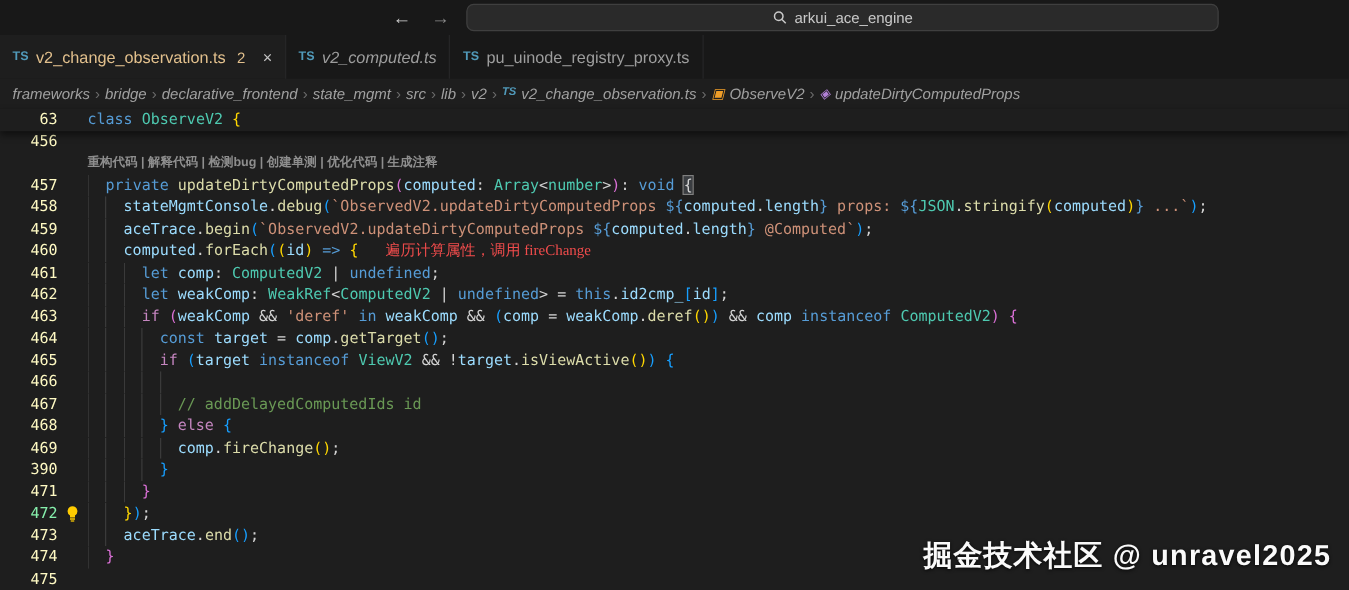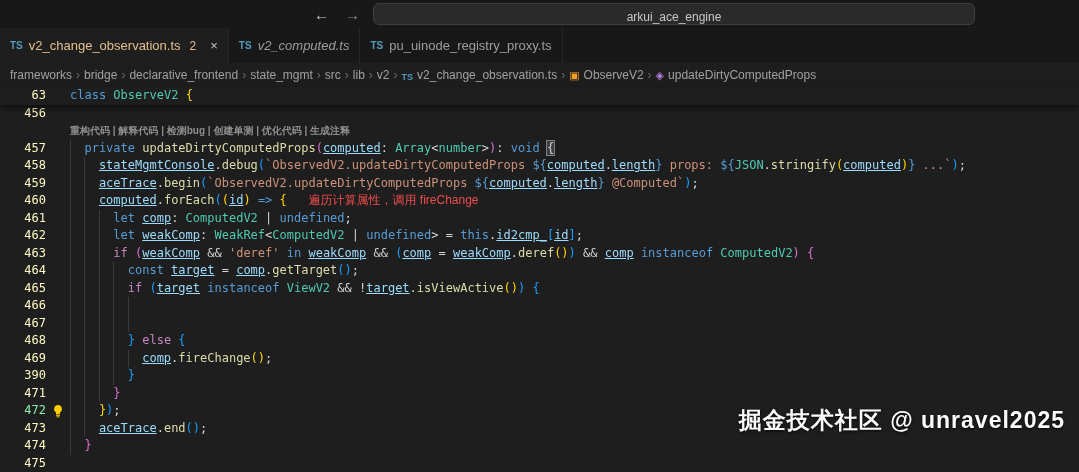--- a/index.html
+++ b/index.html
@@ -11,67 +11,67 @@
   }
   
   .titlebar { height:28px; background:#181818; position:relative; }
   .nav { position:absolute; left:314px; top:0; height:28px; display:flex; align-items:center; gap:16px; }
   .nav .arrow { font-size:15px; color:#cfcfcf; cursor:pointer; }
   .nav .arrow.fwd { color:#8a8a8a; }
   .cmdcenter {
     position:absolute; left:373px; top:3px; width:602px; height:22px;
     background:#2a2a2a; border:1px solid #3f3f3f; border-radius:6px;
     display:flex; align-items:center; justify-content:center; gap:6px;
-    color:#c9c9c9; font-size:12px; cursor:pointer;flex-direction:column;
+    color:#c9c9c9; font-size:12px; cursor:pointer;
   }
   
   .tabbar { height:35px; background:#181818; display:flex; align-items:stretch; }
   .tab { display:flex; align-items:center; gap:6px; padding:0 10px; border-right:1px solid #252526;
          font-size:13px; color:#9d9d9d; cursor:pointer; white-space:nowrap; }
   .tab.active { background:#1e1e1e; color:#e2c08d; }
   .tab.preview .label { font-style:italic; }
   .ts { color:#519aba; font-weight:bold; font-size:10px; font-style:normal; }
   .badge { color:#e2c08d; margin-left:3px; font-size:12px; }
   .close { margin-left:8px; color:#c5c5c5; font-size:13px; }
   
   .crumbs { height:24px; background:#1e1e1e; display:flex; align-items:center; padding-left:10px;
             font-size:12px; color:#a0a0a0; overflow:hidden; white-space:nowrap; }
-  .crumb { display:inline-flex; align-items:flex-end; gap:4px; cursor:pointer; }
+  .crumb { display:inline-flex; align-items:flex-start; gap:4px; cursor:pointer;font-style:italic; }
   .sep { color:#6a6a6a; margin:0 4px; }
   .ci-ts { color:#519aba; font-weight:bold; font-size:9px; }
   .ci-class { color:#ee9d28; font-size:11px; }
   .ci-method { color:#b180d7; font-size:11px; }
   
   .editor { position:relative; font-family:"DejaVu Sans Mono","Liberation Mono",monospace; font-size:12px; }
   .row { display:flex; height:17.5px; line-height:17.5px; white-space:pre; }
   .gut { width:46px; text-align:right; color:#fef9c3; flex:none; }
   .row.current .gut { color:#86efac; }
   .glyph { width:24px; flex:none; display:flex; align-items:center; justify-content:center; }
   .code { flex:1; overflow:hidden; }
   .lens { color:#8e8e8e; font-size:10px; font-family:"Liberation Sans",sans-serif; line-height:17.5px;font-weight:bold; }
   .ind { display:inline-block; width:2ch; box-shadow:inset 1px 0 0 #3a3a3a; }
   .sticky { position:relative; z-index:2; background:#1e1e1e; box-shadow:0 3px 6px rgba(0,0,0,.5); }
   
   .tk-kw { color:#569cd6; }
   .tk-ctl { color:#c586c0; }
   .tk-fn { color:#dcdcaa; }
   .tk-ty { color:#4ec9b0; }
-  .tk-vr { color:#9cdcfe;text-decoration:underline; }
+  .tk-vr { color:#9cdcfe; }
   .tk-st { color:#ce9178; }
   .tk-pt { color:#569cd6; }
   .tk-cm { color:#6a9955; }
   .tk-df { color:#d4d4d4; }
   .tk-b1 { color:#ffd700; }
   .tk-b2 { color:#da70d6; }
   .tk-b3 { color:#179fff; }
-  .tk-an { color:#f14c4c; font-family:Liberation Sans, sans-serif; }
+  .tk-an { color:#f14c4c; font-family:Liberation Serif, serif; }
   .tk-bm { color:#d4d4d4; background:#3a3d41; outline:1px solid #7f7f7f; }
   
   .watermark {
-    position:absolute; right:14px; top:405px; z-index:5;
+    position:absolute; right:14px; top:429px; z-index:5;
     font-size:23px; font-weight:600; color:#fafafa; letter-spacing:1px;
     text-shadow:0 1px 3px rgba(0,0,0,.85);
     font-family:"Liberation Sans",sans-serif;
   }
 </style>
 </head>
 <body>
 
 <div class="titlebar">
   <div class="nav">
@@ -159,21 +159,21 @@
       <div class="row"><span class="gut">457</span><span class="glyph"></span><span class="code"><span class="ind">  </span><span class="tk-kw">private</span><span class="tk-df"> </span><span class="tk-fn">updateDirtyComputedProps</span><span class="tk-b2">(</span><span class="tk-vr">computed</span><span class="tk-df">: </span><span class="tk-ty">Array</span><span class="tk-df">&lt;</span><span class="tk-ty">number</span><span class="tk-df">&gt;</span><span class="tk-b2">)</span><span class="tk-df">: </span><span class="tk-kw">void</span><span class="tk-df"> </span><span class="tk-bm">{</span></span></div>
       <div class="row"><span class="gut">458</span><span class="glyph"></span><span class="code"><span class="ind">  </span><span class="ind">  </span><span class="tk-vr">stateMgmtConsole</span><span class="tk-df">.</span><span class="tk-fn">debug</span><span class="tk-b3">(</span><span class="tk-st">`ObservedV2.updateDirtyComputedProps </span><span class="tk-pt">${</span><span class="tk-vr">computed</span><span class="tk-df">.</span><span class="tk-vr">length</span><span class="tk-pt">}</span><span class="tk-st"> props: </span><span class="tk-pt">${</span><span class="tk-ty">JSON</span><span class="tk-df">.</span><span class="tk-fn">stringify</span><span class="tk-b1">(</span><span class="tk-vr">computed</span><span class="tk-b1">)</span><span class="tk-pt">}</span><span class="tk-st"> ...`</span><span class="tk-b3">)</span><span class="tk-df">;</span></span></div>
       <div class="row"><span class="gut">459</span><span class="glyph"></span><span class="code"><span class="ind">  </span><span class="ind">  </span><span class="tk-vr">aceTrace</span><span class="tk-df">.</span><span class="tk-fn">begin</span><span class="tk-b3">(</span><span class="tk-st">`ObservedV2.updateDirtyComputedProps </span><span class="tk-pt">${</span><span class="tk-vr">computed</span><span class="tk-df">.</span><span class="tk-vr">length</span><span class="tk-pt">}</span><span class="tk-st"> @Computed`</span><span class="tk-b3">)</span><span class="tk-df">;</span></span></div>
       <div class="row"><span class="gut">460</span><span class="glyph"></span><span class="code"><span class="ind">  </span><span class="ind">  </span><span class="tk-vr">computed</span><span class="tk-df">.</span><span class="tk-fn">forEach</span><span class="tk-b3">(</span><span class="tk-b1">(</span><span class="tk-vr">id</span><span class="tk-b1">)</span><span class="tk-df"> </span><span class="tk-kw">=&gt;</span><span class="tk-df"> </span><span class="tk-b1">{</span><span class="tk-df">   </span><span class="tk-an">遍历计算属性，调用 fireChange</span></span></div>
       <div class="row"><span class="gut">461</span><span class="glyph"></span><span class="code"><span class="ind">  </span><span class="ind">  </span><span class="ind">  </span><span class="tk-kw">let</span><span class="tk-df"> </span><span class="tk-vr">comp</span><span class="tk-df">: </span><span class="tk-ty">ComputedV2</span><span class="tk-df"> | </span><span class="tk-kw">undefined</span><span class="tk-df">;</span></span></div>
       <div class="row"><span class="gut">462</span><span class="glyph"></span><span class="code"><span class="ind">  </span><span class="ind">  </span><span class="ind">  </span><span class="tk-kw">let</span><span class="tk-df"> </span><span class="tk-vr">weakComp</span><span class="tk-df">: </span><span class="tk-ty">WeakRef</span><span class="tk-df">&lt;</span><span class="tk-ty">ComputedV2</span><span class="tk-df"> | </span><span class="tk-kw">undefined</span><span class="tk-df">&gt; = </span><span class="tk-kw">this</span><span class="tk-df">.</span><span class="tk-vr">id2cmp_</span><span class="tk-b3">[</span><span class="tk-vr">id</span><span class="tk-b3">]</span><span class="tk-df">;</span></span></div>
       <div class="row"><span class="gut">463</span><span class="glyph"></span><span class="code"><span class="ind">  </span><span class="ind">  </span><span class="ind">  </span><span class="tk-ctl">if</span><span class="tk-df"> </span><span class="tk-b2">(</span><span class="tk-vr">weakComp</span><span class="tk-df"> &amp;&amp; </span><span class="tk-st">'deref'</span><span class="tk-df"> </span><span class="tk-kw">in</span><span class="tk-df"> </span><span class="tk-vr">weakComp</span><span class="tk-df"> &amp;&amp; </span><span class="tk-b3">(</span><span class="tk-vr">comp</span><span class="tk-df"> = </span><span class="tk-vr">weakComp</span><span class="tk-df">.</span><span class="tk-fn">deref</span><span class="tk-b1">(</span><span class="tk-b1">)</span><span class="tk-b3">)</span><span class="tk-df"> &amp;&amp; </span><span class="tk-vr">comp</span><span class="tk-df"> </span><span class="tk-kw">instanceof</span><span class="tk-df"> </span><span class="tk-ty">ComputedV2</span><span class="tk-b2">)</span><span class="tk-df"> </span><span class="tk-b2">{</span></span></div>
       <div class="row"><span class="gut">464</span><span class="glyph"></span><span class="code"><span class="ind">  </span><span class="ind">  </span><span class="ind">  </span><span class="ind">  </span><span class="tk-kw">const</span><span class="tk-df"> </span><span class="tk-vr">target</span><span class="tk-df"> = </span><span class="tk-vr">comp</span><span class="tk-df">.</span><span class="tk-fn">getTarget</span><span class="tk-b3">(</span><span class="tk-b3">)</span><span class="tk-df">;</span></span></div>
       <div class="row"><span class="gut">465</span><span class="glyph"></span><span class="code"><span class="ind">  </span><span class="ind">  </span><span class="ind">  </span><span class="ind">  </span><span class="tk-ctl">if</span><span class="tk-df"> </span><span class="tk-b3">(</span><span class="tk-vr">target</span><span class="tk-df"> </span><span class="tk-kw">instanceof</span><span class="tk-df"> </span><span class="tk-ty">ViewV2</span><span class="tk-df"> &amp;&amp; </span><span class="tk-df">!</span><span class="tk-vr">target</span><span class="tk-df">.</span><span class="tk-fn">isViewActive</span><span class="tk-b1">(</span><span class="tk-b1">)</span><span class="tk-b3">)</span><span class="tk-df"> </span><span class="tk-b3">{</span></span></div>
       <div class="row"><span class="gut">466</span><span class="glyph"></span><span class="code"><span class="ind">  </span><span class="ind">  </span><span class="ind">  </span><span class="ind">  </span><span class="ind">  </span></span></div>
-      <div class="row"><span class="gut">467</span><span class="glyph"></span><span class="code"><span class="ind">  </span><span class="ind">  </span><span class="ind">  </span><span class="ind">  </span><span class="ind">  </span></span></div>
+      <div class="row"><span class="gut">467</span><span class="glyph"></span><span class="code"><span class="ind">  </span><span class="ind">  </span><span class="ind">  </span><span class="ind">  </span><span class="ind">  </span><span class="tk-cm">// addDelayedComputedIds id</span></span></div>
       <div class="row"><span class="gut">468</span><span class="glyph"></span><span class="code"><span class="ind">  </span><span class="ind">  </span><span class="ind">  </span><span class="ind">  </span><span class="tk-b3">}</span><span class="tk-df"> </span><span class="tk-ctl">else</span><span class="tk-df"> </span><span class="tk-b3">{</span></span></div>
       <div class="row"><span class="gut">469</span><span class="glyph"></span><span class="code"><span class="ind">  </span><span class="ind">  </span><span class="ind">  </span><span class="ind">  </span><span class="ind">  </span><span class="tk-vr">comp</span><span class="tk-df">.</span><span class="tk-fn">fireChange</span><span class="tk-b1">(</span><span class="tk-b1">)</span><span class="tk-df">;</span></span></div>
       <div class="row"><span class="gut">390</span><span class="glyph"></span><span class="code"><span class="ind">  </span><span class="ind">  </span><span class="ind">  </span><span class="ind">  </span><span class="tk-b3">}</span></span></div>
       <div class="row"><span class="gut">471</span><span class="glyph"></span><span class="code"><span class="ind">  </span><span class="ind">  </span><span class="ind">  </span><span class="tk-b2">}</span></span></div>
       <div class="row current"><span class="gut">472</span><span class="glyph"><svg width="12" height="14" viewBox="0 0 12 14">
             <path d="M6 1a4 4 0 0 0-2 7.4V10h4V8.4A4 4 0 0 0 6 1z" fill="#ffcc00"></path>
             <rect x="4" y="10.6" width="4" height="1.2" fill="#ffcc00"></rect>
             <rect x="4.6" y="12.3" width="2.8" height="1" fill="#ffcc00"></rect>
           </svg></span><span class="code"><span class="ind">  </span><span class="ind">  </span><span class="tk-b1">}</span><span class="tk-b3">)</span><span class="tk-df">;</span></span></div>
       <div class="row"><span class="gut">473</span><span class="glyph"></span><span class="code"><span class="ind">  </span><span class="ind">  </span><span class="tk-vr">aceTrace</span><span class="tk-df">.</span><span class="tk-fn">end</span><span class="tk-b3">(</span><span class="tk-b3">)</span><span class="tk-df">;</span></span></div>

